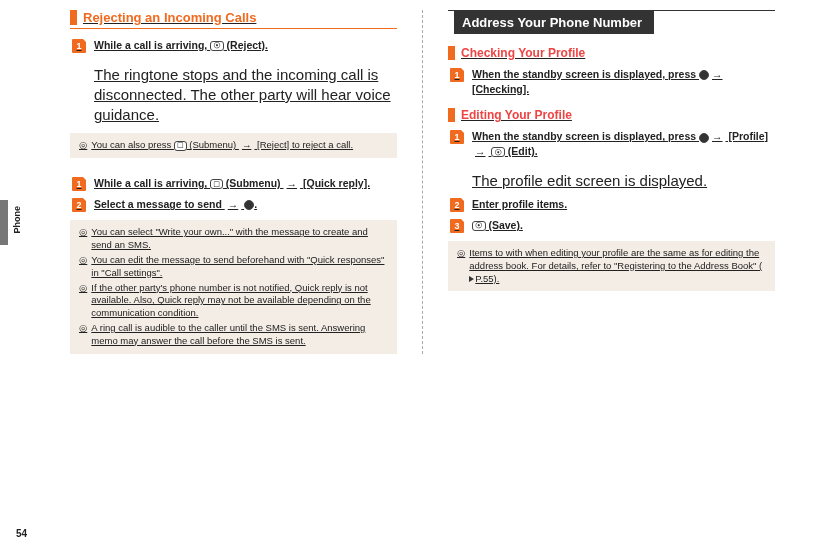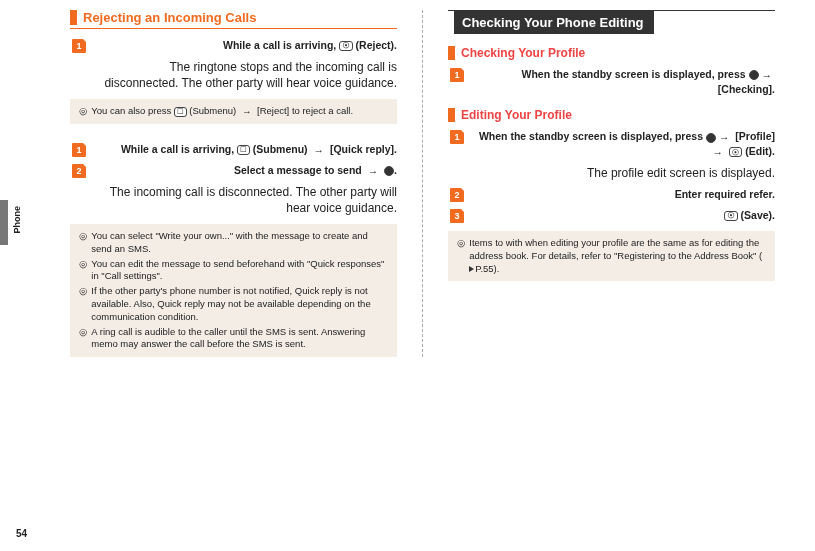--- a/index.html
+++ b/index.html
@@ -13,20 +13,21 @@
     height: 551px;
     position: relative;
   }
   .page {
     display: flex;
     padding: 10px 25px 35px 55px;
   }
   .col {
     flex: 1;
     padding: 0 15px;
+    text-decoration: underline;
   }
   .col-left {
     border-right: 1px dashed #aaa;
     padding-right: 25px;
   }
   .col-right {
     padding-left: 25px;
   }
   .h1-bar {
     border-top: 1.5px solid #333;
@@ -95,30 +96,30 @@
   }
   .step-num::after{
     content:"";
     position:absolute;
     top:0;
     right:0;
     border-top: 3px solid #fff;
     border-left: 3px solid transparent;
     width:0;height:0;
   }
-  .step-body { flex: 1; text-align: right; }
+  .step-body { flex: 1; }
   .step-title {
     font-weight: bold;
     font-size: 10.5px;
     line-height: 1.4;
   }
   .step-sub {
-    font-size: 12px;
+    font-size: 15px;
     line-height: 1.35;
-    margin-top: 6px;
+    margin-top: 12px;
   }
   .key {
     display: inline-flex;
     align-items:center;
     justify-content:center;
     border: 1px solid #444;
     border-radius: 3px;
     font-size: 7.5px;
     padding: 0 2px;
     height: 10px;
@@ -231,21 +232,20 @@
         </div>
       </div>
     </div>
 
     <div class="step">
       <span class="step-num">2</span>
       <div class="step-body">
         <div class="step-title">
           <span>Select a message to send </span><span class="arrow">→</span> <span class="key round"></span><span>.</span>
         </div>
-        <div class="step-sub">The incoming call is disconnected. The other party will hear voice guidance.</div>
       </div>
     </div>
 
     <div class="note-box">
       <div class="note-line">
           <span class="note-mark">◎</span>
           <span>You can select "Write your own..." with the message to create and send an SMS.</span>
         </div>
       <div class="note-line">
           <span class="note-mark">◎</span>
@@ -259,21 +259,21 @@
           <span class="note-mark">◎</span>
           <span>A ring call is audible to the caller until the SMS is sent. Answering memo may answer the call before the SMS is sent.</span>
         </div>
     </div>
 
   </div>
 
   <div class="col col-right">
 
     <div class="h1-bar">
-      <div class="h1-inner">Checking Your Phone Editing</div>
+      <div class="h1-inner">Address Your Phone Number</div>
     </div>
 
     <div class="h2-orange">
       <span class="sq"></span>
         <span>Checking Your Profile</span>
     </div>
 
     <div class="step">
       <span class="step-num">1</span>
       <div class="step-body">
@@ -294,21 +294,21 @@
         <div class="step-title">
           <span>When the standby screen is displayed, press </span><span class="key round"></span><span class="arrow">→</span><span> [Profile] </span><span class="arrow">→</span> <span class="key">⦿</span><span> (Edit).</span>
         </div>
         <div class="step-sub">The profile edit screen is displayed.</div>
       </div>
     </div>
 
     <div class="step">
       <span class="step-num">2</span>
       <div class="step-body">
-        <div class="step-title">Enter required refer.</div>
+        <div class="step-title">Enter profile items.</div>
       </div>
     </div>
 
     <div class="step">
       <span class="step-num">3</span>
       <div class="step-body">
         <div class="step-title">
           <span class="key">⦿</span><span> (Save).</span>
         </div>
       </div>

